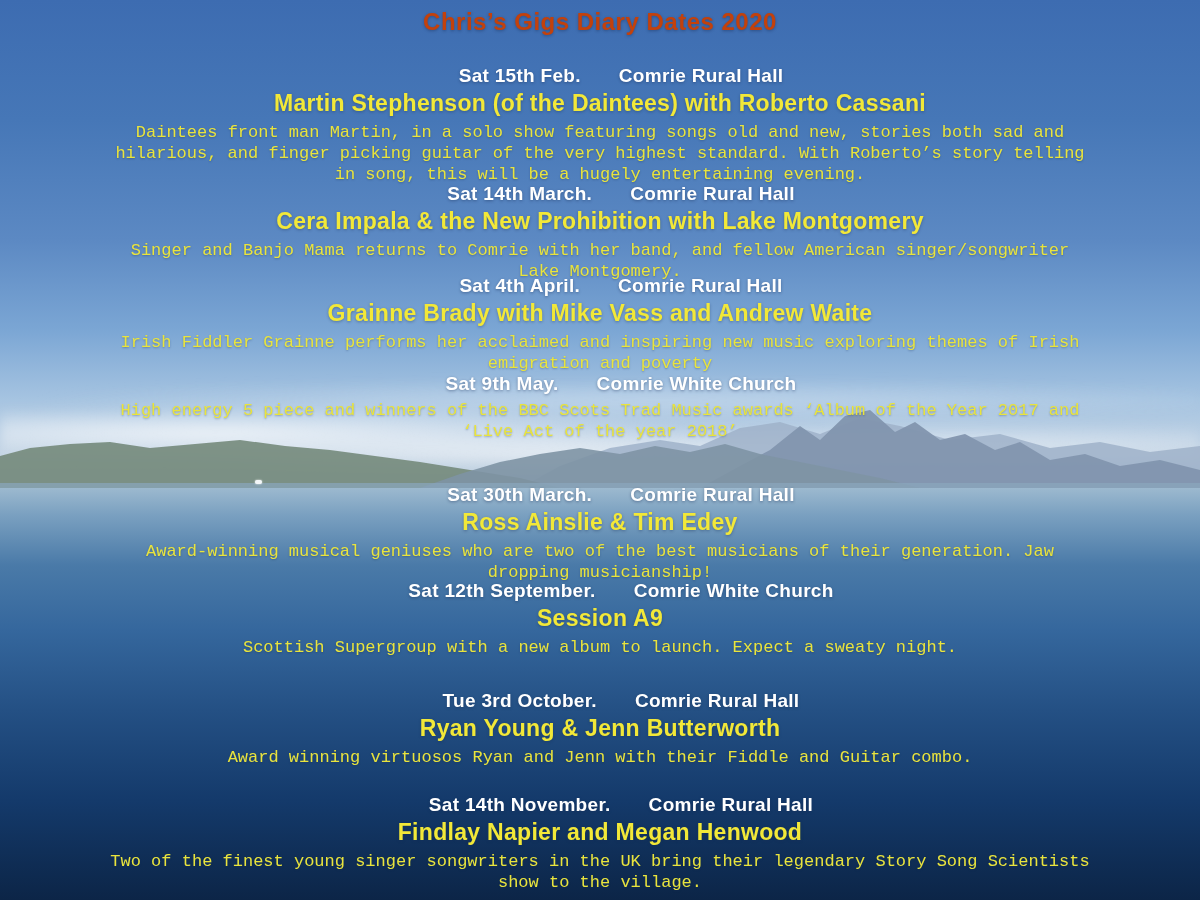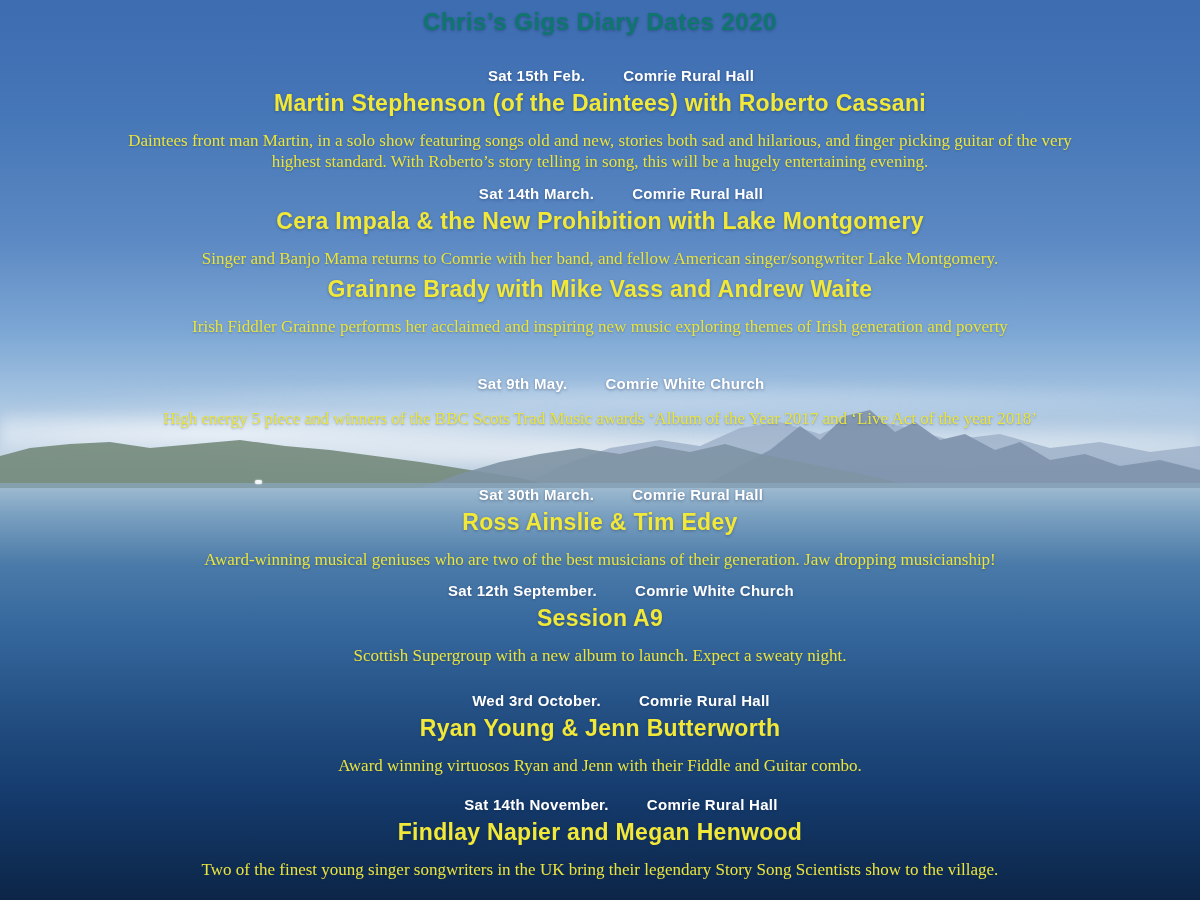--- a/index.html
+++ b/index.html
@@ -46,44 +46,44 @@
     width: 7px; height: 4px; border-radius: 2px;
     background: #f4f7f9; box-shadow: 0 0 2px rgba(255,255,255,0.9);
   }
 
   .content { position: absolute; left: 0; top: 0; width: 1200px; height: 900px; }
 
   .poster-title {
     position: absolute; top: 8px; left: 0; width: 100%;
     margin: 0; text-align: center;
     font-size: 24px; font-weight: bold; letter-spacing: 0.5px;
-    color: #0f766e;
+    color: #c2410c;
     text-shadow: 0 1px 3px rgba(25,45,85,0.45);
   }
 
   .event { position: absolute; left: 0; width: 100%; text-align: center; }
 
   .date-line {
-    font-size: 15px; font-weight: bold; color: #ffffff;
+    font-size: 19px; font-weight: bold; color: #ffffff;
     letter-spacing: 0.3px; line-height: 24px;
     text-shadow: 0 1px 3px rgba(25,45,85,0.45);
     padding-left: 42px;
   }
   .date-line .venue { margin-left: 38px; }
 
   .artist {
     margin-top: 1px;
     font-size: 23px; font-weight: bold; color: #f2e838;
     letter-spacing: 0.3px; line-height: 29px;
     text-shadow: 0 1px 3px rgba(25,45,85,0.40);
   }
 
   .desc {
-    margin: 12px auto 0 auto; max-width: 980px;
-    font-family: Liberation Serif, serif;
+    margin: 4px auto 0 auto; max-width: 980px;
+    font-family: Liberation Mono, monospace;
     font-size: 17px; line-height: 21px;
     color: #e9e43d;
     text-shadow: 0 1px 2px rgba(25,45,85,0.35);
   }
 
   
   .event-0 { top: 64px; }
   .event-1 { top: 182px; }
   .event-2 { top: 274px; }
   .event-3 { top: 372px; }
@@ -126,22 +126,25 @@
 
   <section class="event event-1">
     <div class="date-line">
       <span class="date">Sat 14th March.</span><span class="venue">Comrie Rural Hall</span>
     </div>
     <div class="artist">Cera Impala &amp; the New Prohibition with Lake Montgomery</div>
     <p class="desc">Singer and Banjo Mama returns to Comrie with her band, and fellow American singer/songwriter Lake Montgomery.</p>
   </section>
 
   <section class="event event-2">
+    <div class="date-line">
+      <span class="date">Sat 4th April.</span><span class="venue">Comrie Rural Hall</span>
+    </div>
     <div class="artist">Grainne Brady with Mike Vass and Andrew Waite</div>
-    <p class="desc">Irish Fiddler Grainne performs her acclaimed and inspiring new music exploring themes of Irish generation and poverty</p>
+    <p class="desc">Irish Fiddler Grainne performs her acclaimed and inspiring new music exploring themes of Irish emigration and poverty</p>
   </section>
 
   <section class="event event-3">
     <div class="date-line">
       <span class="date">Sat 9th May.</span><span class="venue">Comrie White Church</span>
     </div>
     <p class="desc">High energy 5 piece and winners of the BBC Scots Trad Music awards  ‘Album of the Year 2017 and ‘Live Act of the year 2018’</p>
   </section>
 
   <section class="event event-4">
@@ -155,21 +158,21 @@
   <section class="event event-5">
     <div class="date-line">
       <span class="date">Sat 12th September.</span><span class="venue">Comrie White Church</span>
     </div>
     <div class="artist">Session A9</div>
     <p class="desc">Scottish Supergroup with a new album to launch.  Expect a sweaty night.</p>
   </section>
 
   <section class="event event-6">
     <div class="date-line">
-      <span class="date">Wed 3rd October.</span><span class="venue">Comrie Rural Hall</span>
+      <span class="date">Tue 3rd October.</span><span class="venue">Comrie Rural Hall</span>
     </div>
     <div class="artist">Ryan Young &amp; Jenn Butterworth</div>
     <p class="desc">Award winning virtuosos Ryan and Jenn with their Fiddle and Guitar combo.</p>
   </section>
 
   <section class="event event-7">
     <div class="date-line">
       <span class="date">Sat 14th November.</span><span class="venue">Comrie Rural Hall</span>
     </div>
     <div class="artist">Findlay Napier and Megan Henwood</div>

